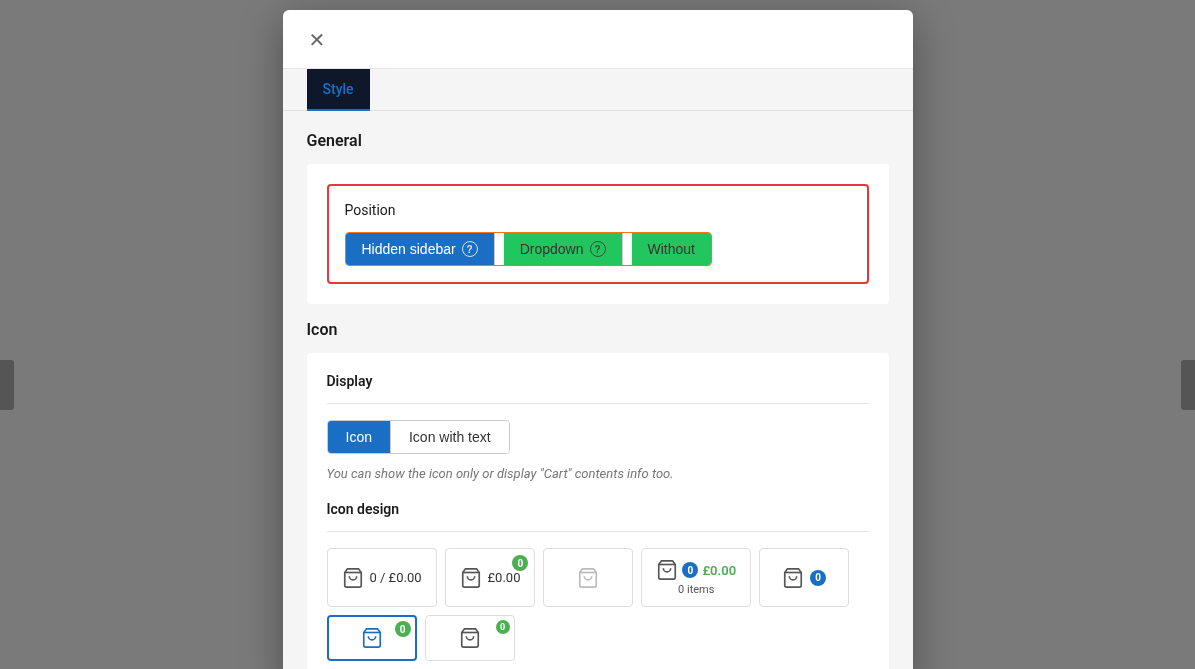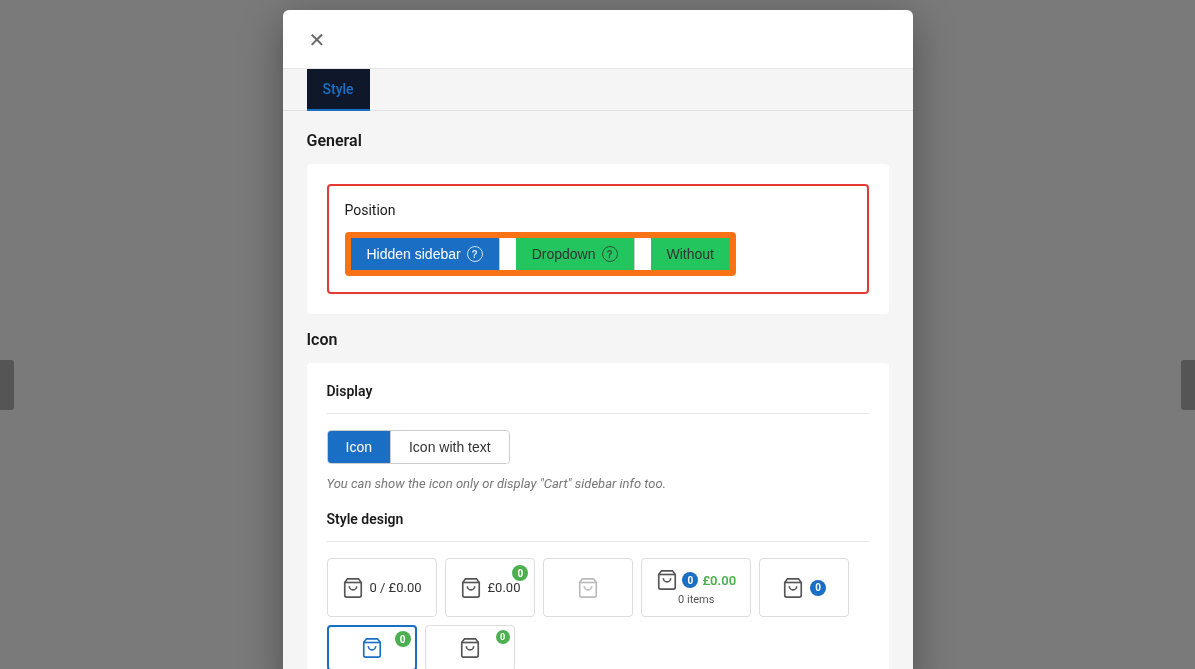--- a/index.html
+++ b/index.html
@@ -131,22 +131,22 @@
 
     .position-label {
       font-size: 14px;
       font-weight: 400;
       color: #1a1a1a;
       margin-bottom: 14px;
     }
 
     .btn-group {
       display: flex;
-      gap: 16px;
-      border: 6px solid #f97316;
+      gap: 9px;
+      border: 1px solid #f97316;
       border-radius: 4px;
       overflow: hidden;
       width: fit-content;
     }
 
     .btn-group-item {
       padding: 8px 16px;
       font-size: 14px;
       cursor: pointer;
       border: none;
@@ -356,23 +356,23 @@
 
         <div class="icon-display-group">
           <button class="icon-display-btn active">
             <span>Icon</span>
           </button>
           <button class="icon-display-btn">
             <span>Icon with text</span>
           </button>
         </div>
 
-        <div class="hint-text">You can show the icon only or display "Cart" sidebar info too.</div>
-
-        <div class="icon-design-label">Style design</div>
+        <div class="hint-text">You can show the icon only or display "Cart" contents info too.</div>
+
+        <div class="icon-design-label">Icon design</div>
         <div class="divider"></div>
 
         <div class="cart-icons-row">
 
           <div class="cart-icon-card">
             <svg class="cart-svg" viewBox="0 0 24 24" fill="none" stroke="#555" stroke-width="1.8">
               <path d="M6 2L3 6v14a2 2 0 002 2h14a2 2 0 002-2V6l-3-4z"></path>
               <line x1="3" y1="6" x2="21" y2="6"></line>
               <path d="M16 10a4 4 0 01-8 0"></path>
             </svg>

